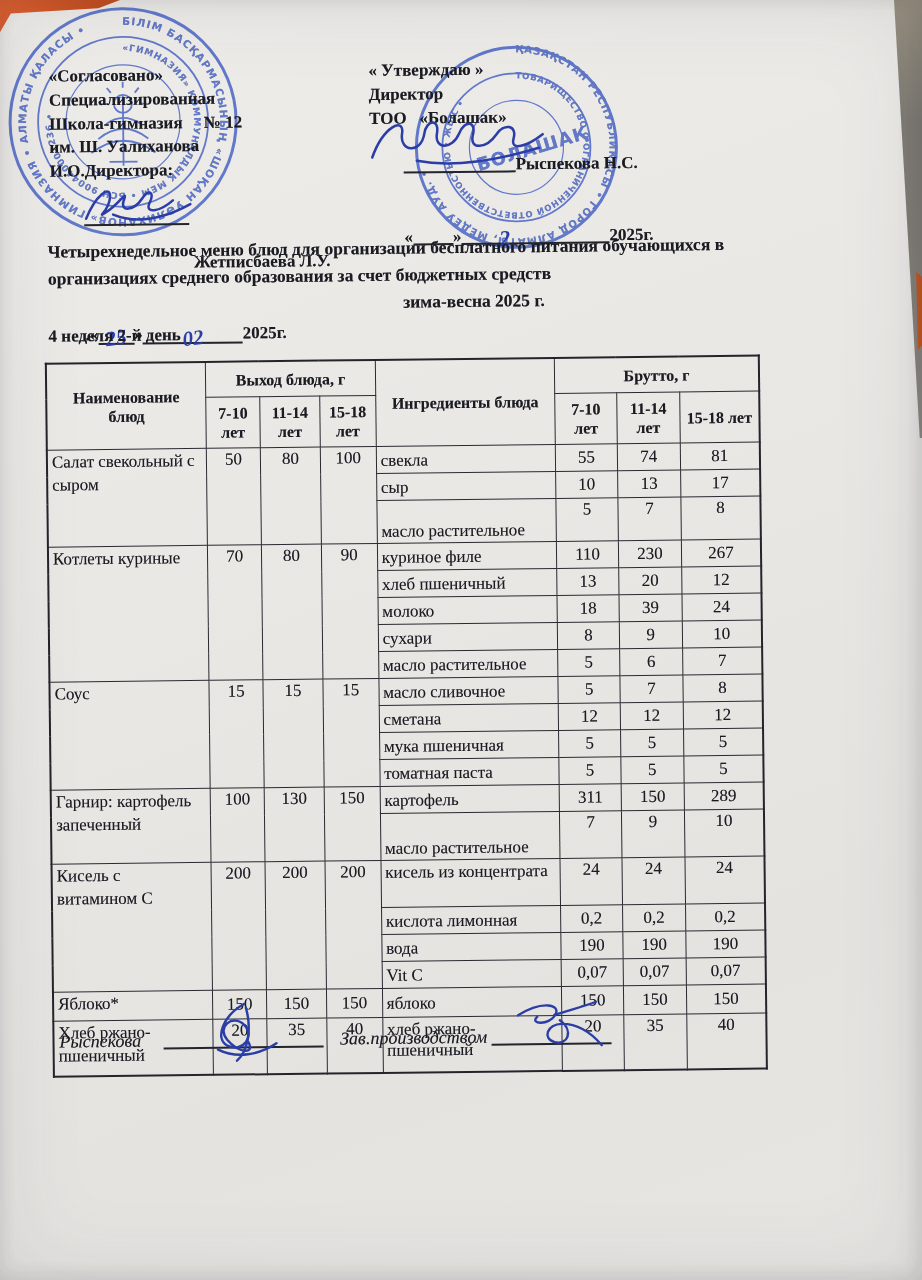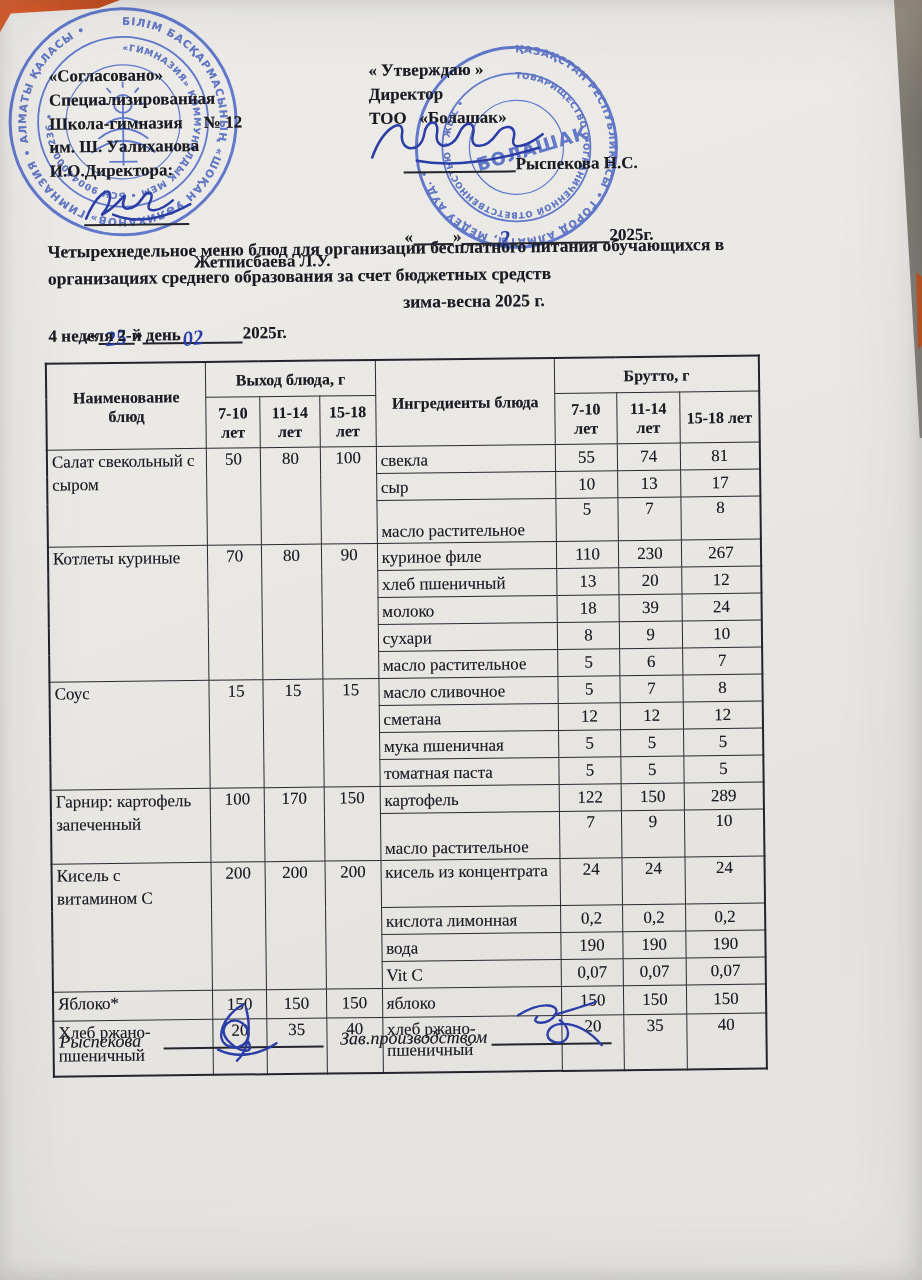--- a/index.html
+++ b/index.html
@@ -291,24 +291,24 @@
         <td class="ing">томатная паста</td>
         <td class="num">5</td>
         <td class="num">5</td>
         <td class="num">5</td>
       </tr>
 
       <tr>
         <td class="dish" rowspan="2">Гарнир:  картофель
 запеченный</td>
         <td class="num vt" rowspan="2">100</td>
-        <td class="num vt" rowspan="2">170</td>
+        <td class="num vt" rowspan="2">130</td>
         <td class="num vt" rowspan="2">150</td>
         <td class="ing">картофель</td>
-        <td class="num">122</td>
+        <td class="num">311</td>
         <td class="num">150</td>
         <td class="num">289</td>
       </tr>
       <tr class="h44">
         <td class="ing vb">масло растительное</td>
         <td class="num vt">7</td>
         <td class="num vt">9</td>
         <td class="num vt">10</td>
       </tr>
 

